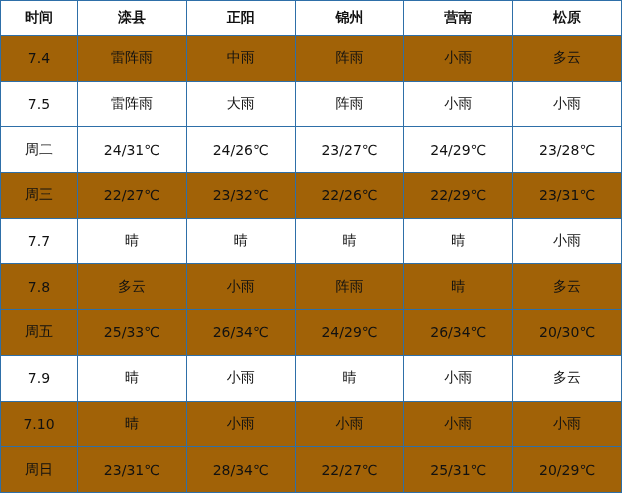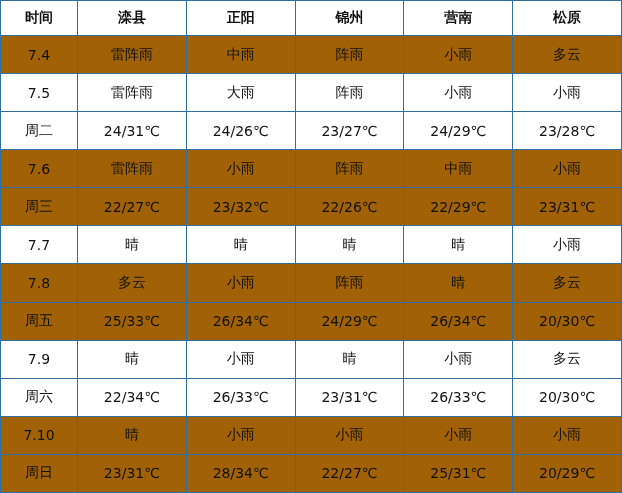--- a/index.html
+++ b/index.html
@@ -91,28 +91,20 @@
     <tr class="plain">
       <td class="date-cell">周二</td>
       <td class="temp">24/31℃</td>
       <td class="temp">24/26℃</td>
       <td class="temp">23/27℃</td>
       <td class="temp">24/29℃</td>
       <td class="temp">23/28℃</td>
     </tr>
 
     <tr class="shaded">
-      <td class="date-cell">7.6</td>
-      <td class="cond">雷阵雨</td>
-      <td class="cond">小雨</td>
-      <td class="cond">阵雨</td>
-      <td class="cond">中雨</td>
-      <td class="cond">小雨</td>
-    </tr>
-    <tr class="shaded">
       <td class="date-cell">周三</td>
       <td class="temp">22/27℃</td>
       <td class="temp">23/32℃</td>
       <td class="temp">22/26℃</td>
       <td class="temp">22/29℃</td>
       <td class="temp">23/31℃</td>
     </tr>
 
     <tr class="plain">
       <td class="date-cell">7.7</td>
@@ -141,28 +133,20 @@
     </tr>
 
     <tr class="plain">
       <td class="date-cell">7.9</td>
       <td class="cond">晴</td>
       <td class="cond">小雨</td>
       <td class="cond">晴</td>
       <td class="cond">小雨</td>
       <td class="cond">多云</td>
     </tr>
-    <tr class="plain">
-      <td class="date-cell">周六</td>
-      <td class="temp">22/34℃</td>
-      <td class="temp">26/33℃</td>
-      <td class="temp">23/31℃</td>
-      <td class="temp">26/33℃</td>
-      <td class="temp">20/30℃</td>
-    </tr>
 
     <tr class="shaded">
       <td class="date-cell">7.10</td>
       <td class="cond">晴</td>
       <td class="cond">小雨</td>
       <td class="cond">小雨</td>
       <td class="cond">小雨</td>
       <td class="cond">小雨</td>
     </tr>
     <tr class="shaded">

